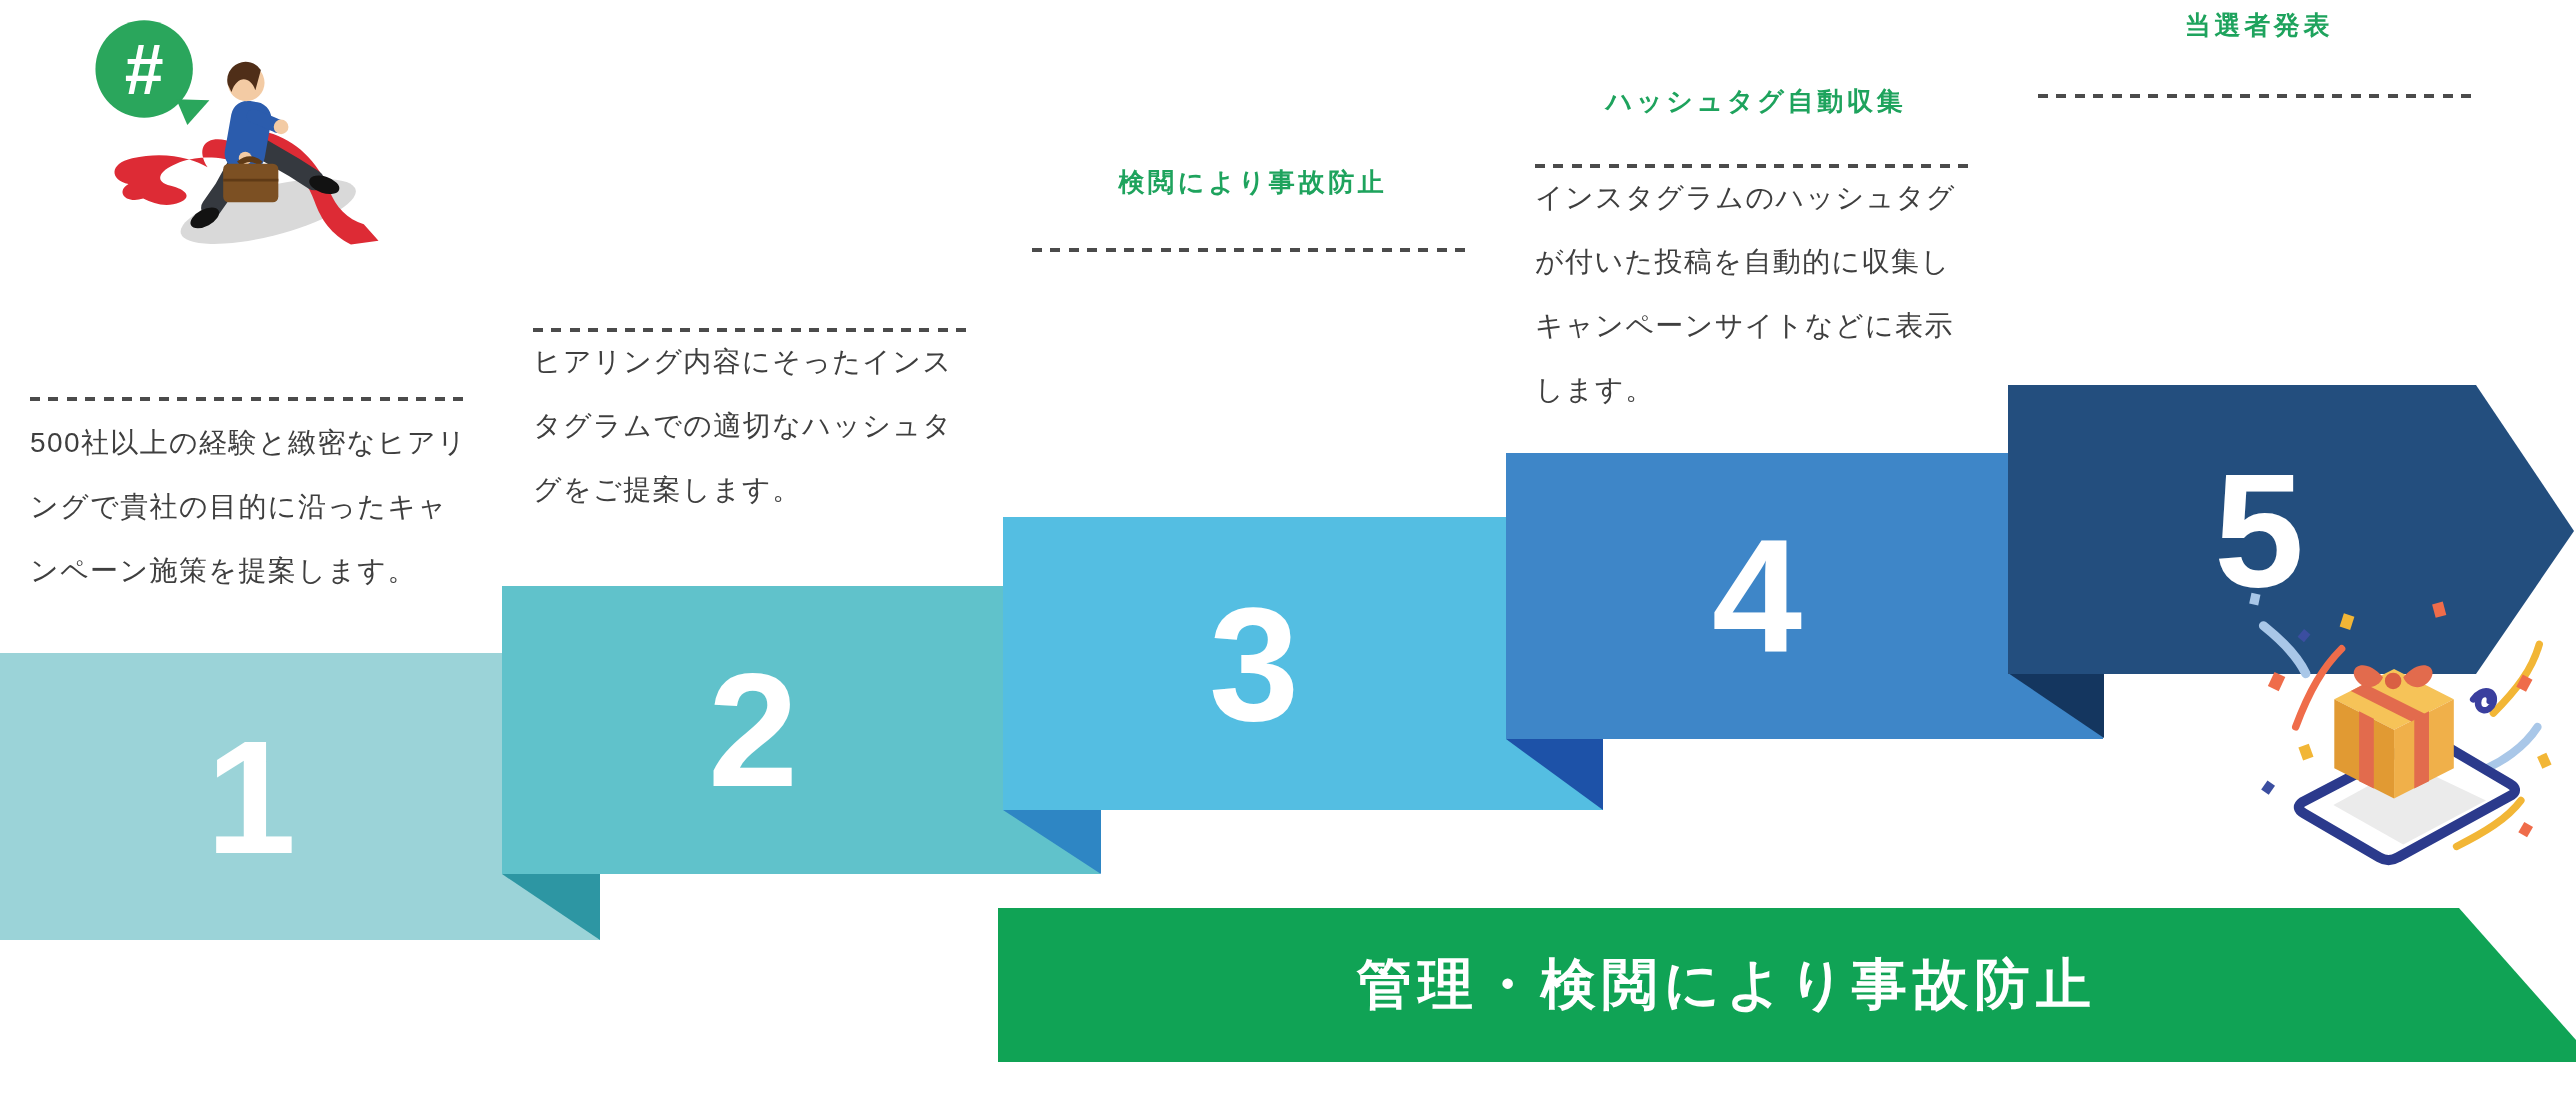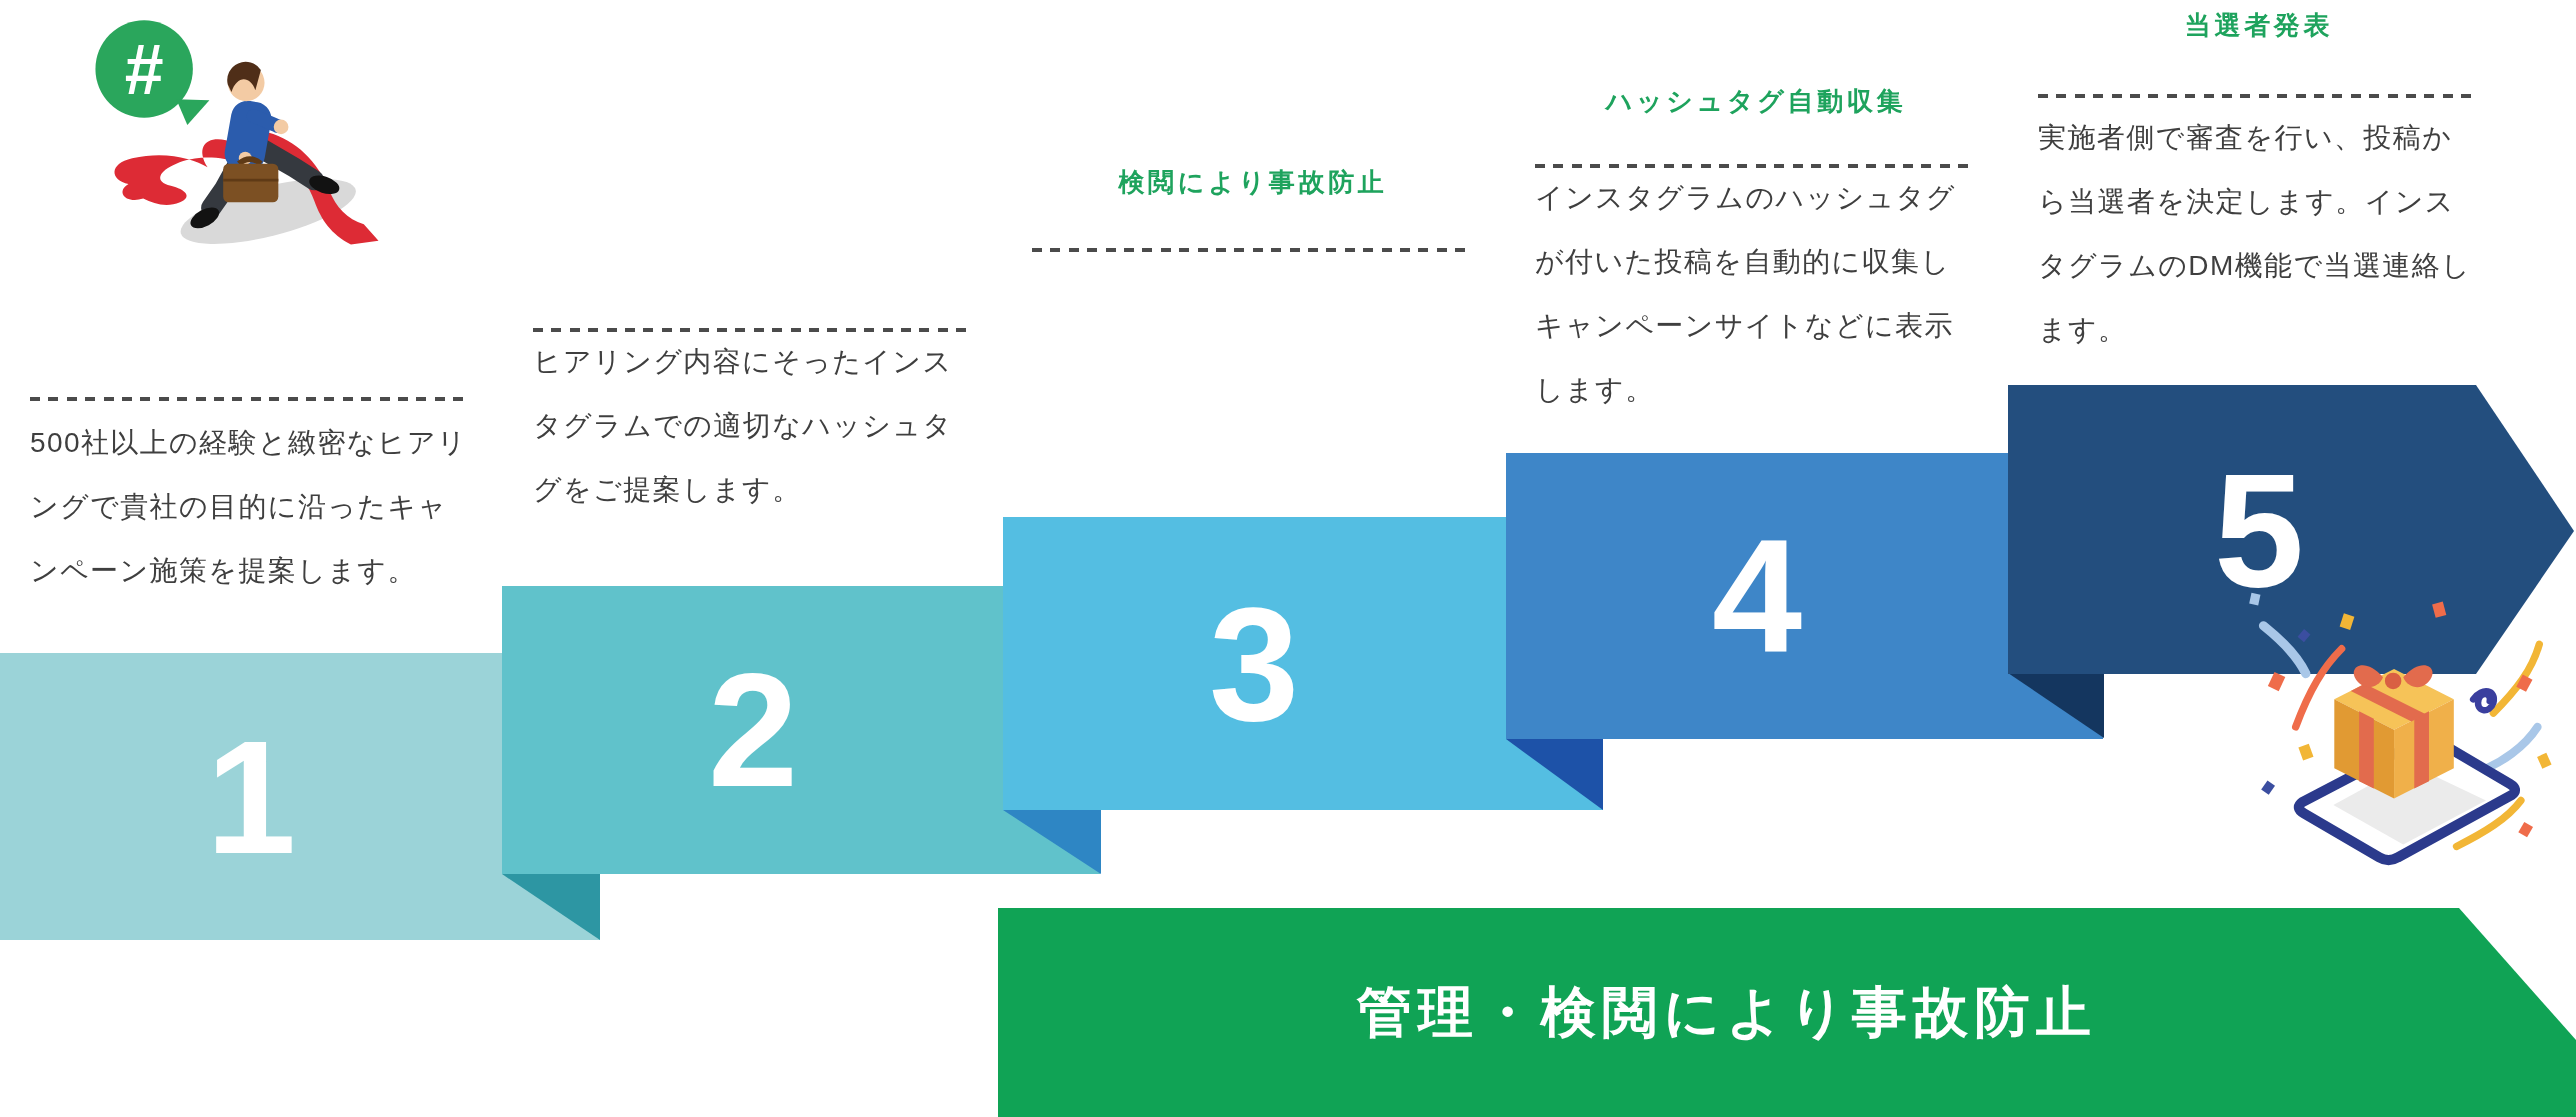--- a/index.html
+++ b/index.html
@@ -43,21 +43,21 @@
   .b5{left:2008px;top:385px;width:566px;height:289px;z-index:9;
       clip-path:polygon(0 0,468px 0,566px 146px,468px 289px,0 289px);}
   .fold{position:absolute;clip-path:polygon(0 0,100% 0,100% 100%);}
   .f2{left:502px; top:874px;width:98px;height:66px;z-index:2;}
   .f3{left:1003px;top:810px;width:98px;height:64px;z-index:4;}
   .f4{left:1506px;top:739px;width:97px;height:71px;z-index:6;}
   .f5{left:2008px;top:673px;width:96px;height:65px;z-index:8;}
 
   
   .footer-bar{
-    position:absolute;left:998px;top:908px;width:1578px;height:210px;z-index:6;
+    position:absolute;left:998px;top:908px;width:1578px;height:154px;z-index:6;
     clip-path:polygon(0 0,1461px 0,1578px 132px,1578px 210px,0 210px);
     display:flex;align-items:center;justify-content:center;
     padding-right:120px;box-sizing:border-box;
   }
   .footer-label{
     font-size:55px;font-weight:bold;color:#FFFFFF;letter-spacing:6.4px;white-space:nowrap;
   }
 
   
   .runner-wrap{position:absolute;left:55px;top:9.2px;width:386px;height:313px;z-index:2;}
@@ -114,21 +114,20 @@
   <div class="dash"></div>
 </div>
 <div class="col c4">
   <div class="step-title">ハッシュタグ自動収集</div>
   <div class="dash"></div>
   <div class="step-desc">インスタグラムのハッシュタグが付いた投稿を自動的に収集しキャンペーンサイトなどに表示します。</div>
 </div>
 <div class="col c5">
   <div class="step-title">当選者発表</div>
   <div class="dash"></div>
-  <div class="step-desc">実施者側で審査を行い、投稿から当選者を決定します。インスタグラムのDM機能で当選連絡します。</div>
 </div>
 
 <div class="banner b1" style="background: rgb(155, 211, 216);">
   <span class="num">1</span>
 </div>
 <div class="fold f2" style="background: rgb(45, 150, 163);"></div>
 <div class="banner b2" style="background: rgb(96, 194, 203);">
   <span class="num">2</span>
 </div>
 <div class="fold f3" style="background: rgb(46, 134, 196);"></div>

